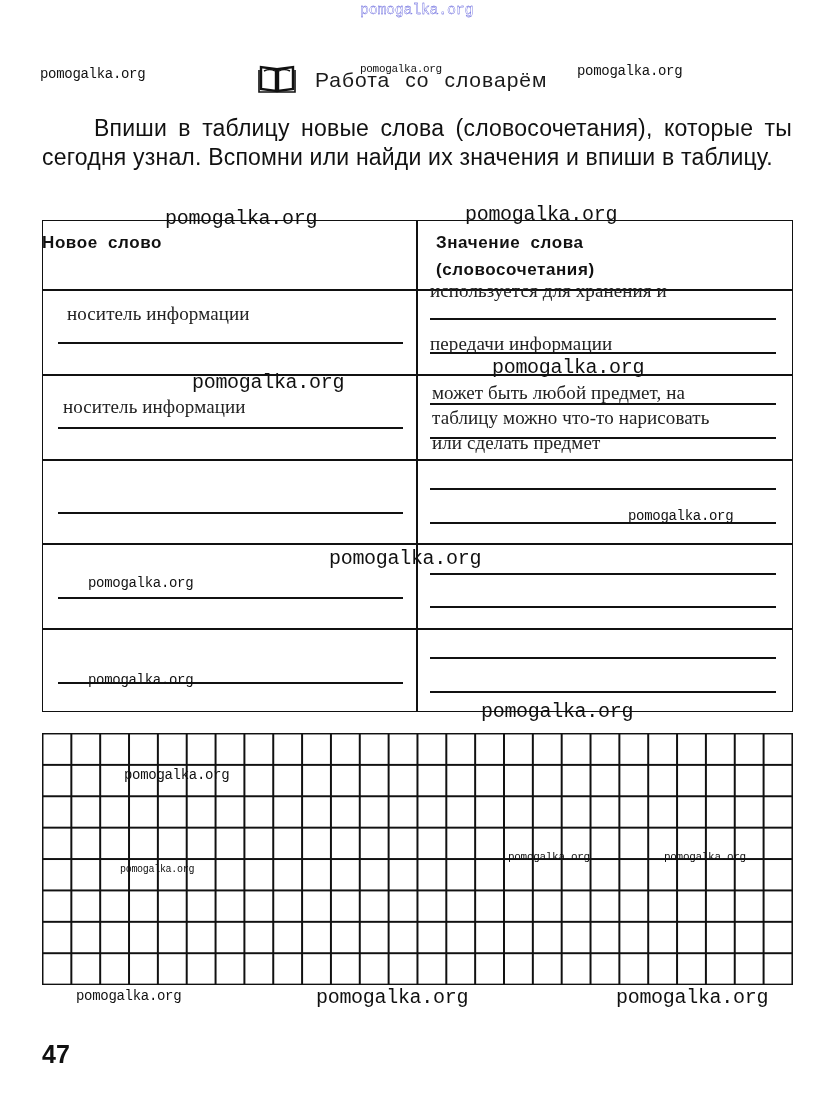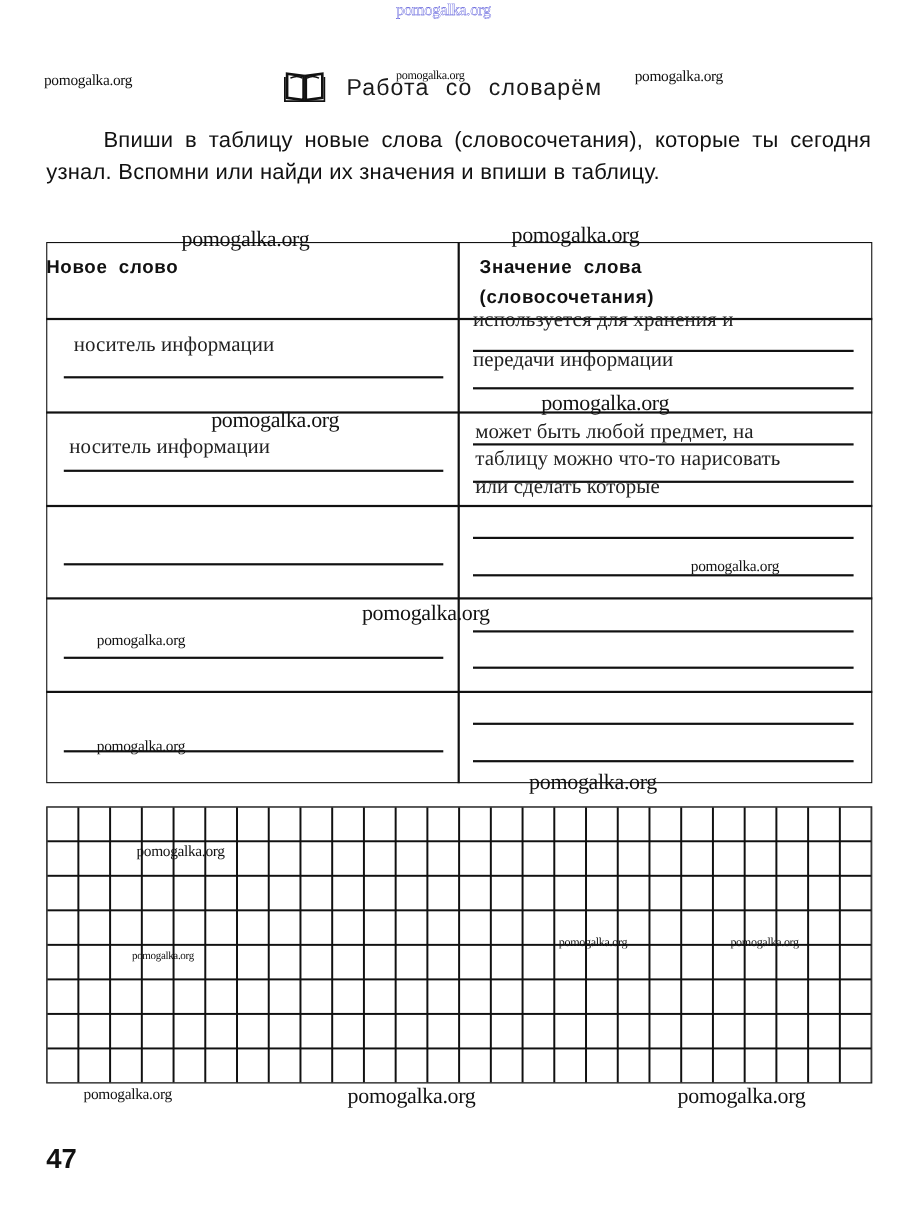--- a/index.html
+++ b/index.html
@@ -1,31 +1,31 @@
 <!DOCTYPE html>
 <html><head>
   <meta charset="utf-8">
   <style>
     html, body { margin: 0; padding: 0; }
     body {
       width: 836px; height: 1103px; background: #ffffff; position: relative; overflow: hidden;
       font-family: "Liberation Sans", sans-serif; color: #111;
     }
-    .wm { position: absolute; font-family: Liberation Serif, serif; color: #111; white-space: nowrap; letter-spacing: -0.3px; }
+    .wm { position: absolute; font-family: Liberation Mono, monospace; color: #111; white-space: nowrap; letter-spacing: -0.3px; }
     .wm-top { color: #2b2bd0; font-size: 15px; font-weight: normal; -webkit-text-stroke: 0.3px #2b2bd0; color: transparent; }
     .wm-s { font-size: 11px; }
     .wm-m { font-size: 14px; }
     .wm-l { font-size: 20px; }
     .title {
       position: absolute; left: 315px; top: 68px; font-size: 21px; font-weight: normal; letter-spacing: 1px; word-spacing: 8px;
       color: #1a1a1a;
     }
     .book-icon { position: absolute; left: 258px; top: 63px; width: 38px; height: 30px; }
     .instr {
-      position: absolute; left: 42px; top: 114px; width: 750px; font-size: 20px; line-height: 29px; text-align: justify;
+      position: absolute; left: 42px; top: 114px; width: 750px; font-size: 23px; line-height: 29px; text-align: justify;
       font-family: "Liberation Sans", sans-serif; letter-spacing: 0.2px;
     }
     .instr span.indent { display: inline-block; width: 52px; }
     .tbl { position: absolute; left: 42px; top: 220px; width: 751px; height: 492px; border: 1.5px solid #111; box-sizing: border-box; }
     .vline { position: absolute; left: 416px; top: 220px; width: 1.5px; height: 492px; background: #111; }
     .hline { position: absolute; left: 42px; width: 751px; height: 1.5px; background: #111; }
     .th {
       position: absolute; font-weight: bold; font-size: 17px; line-height: 27px; text-align: left; letter-spacing: 0.6px; word-spacing: 5px;
     }
     .wline { position: absolute; height: 1.5px; background: #111; }
@@ -72,32 +72,32 @@
   <div>Значение слова</div>
   <div>(словосочетания)</div>
 </div>
 <div class="wm wm-l" style="left:165px; top:207px;">pomogalka.org</div>
 <div class="wm wm-l" style="left:465px; top:203px;">pomogalka.org</div>
 
 <div class="hand" style="left:67px; top:303px;">носитель информации</div>
 <div class="wline" style="left:58px; top:342px; width:345px;"></div>
 <div class="hand" style="left:430px; top:280px;">используется для хранения и</div>
 <div class="wline" style="left:430px; top:318px; width:346px;"></div>
-<div class="hand" style="left:430px; top:317px;">передачи информации</div>
+<div class="hand" style="left:430px; top:333px;">передачи информации</div>
 <div class="wline" style="left:430px; top:352px; width:346px;"></div>
 <div class="wm wm-l" style="left:492px; top:356px;">pomogalka.org</div>
 
 <div class="wm wm-l" style="left:192px; top:371px;">pomogalka.org</div>
 <div class="hand" style="left:63px; top:396px;">носитель информации</div>
 <div class="wline" style="left:58px; top:427px; width:345px;"></div>
 <div class="hand" style="left:432px; top:382px;">может быть любой предмет, на</div>
 <div class="wline" style="left:430px; top:403px; width:346px;"></div>
 <div class="hand" style="left:432px; top:407px;">таблицу можно что-то нарисовать</div>
 <div class="wline" style="left:430px; top:437px; width:346px;"></div>
-<div class="hand" style="left:432px; top:432px;">или сделать которые</div>
+<div class="hand" style="left:432px; top:432px;">или сделать предмет</div>
 
 <div class="wline" style="left:58px; top:512px; width:345px;"></div>
 <div class="wline" style="left:430px; top:488px; width:346px;"></div>
 <div class="wline" style="left:430px; top:522px; width:346px;"></div>
 <div class="wm wm-m" style="left:628px; top:508px;">pomogalka.org</div>
 
 <div class="wm wm-l" style="left:329px; top:547px;">pomogalka.org</div>
 <div class="wm wm-m" style="left:88px; top:575px;">pomogalka.org</div>
 <div class="wline" style="left:58px; top:597px; width:345px;"></div>
 <div class="wline" style="left:430px; top:573px; width:346px;"></div>

